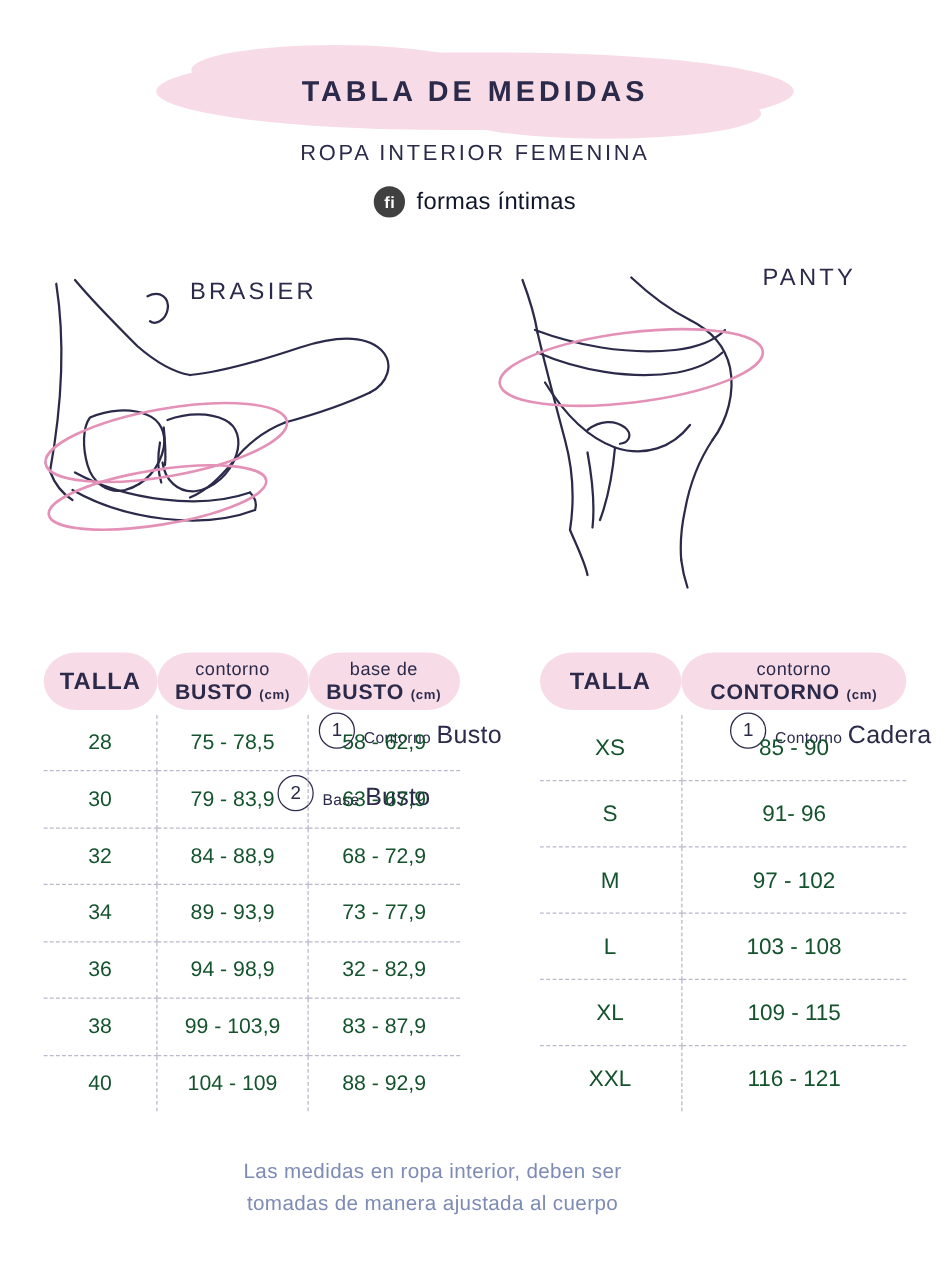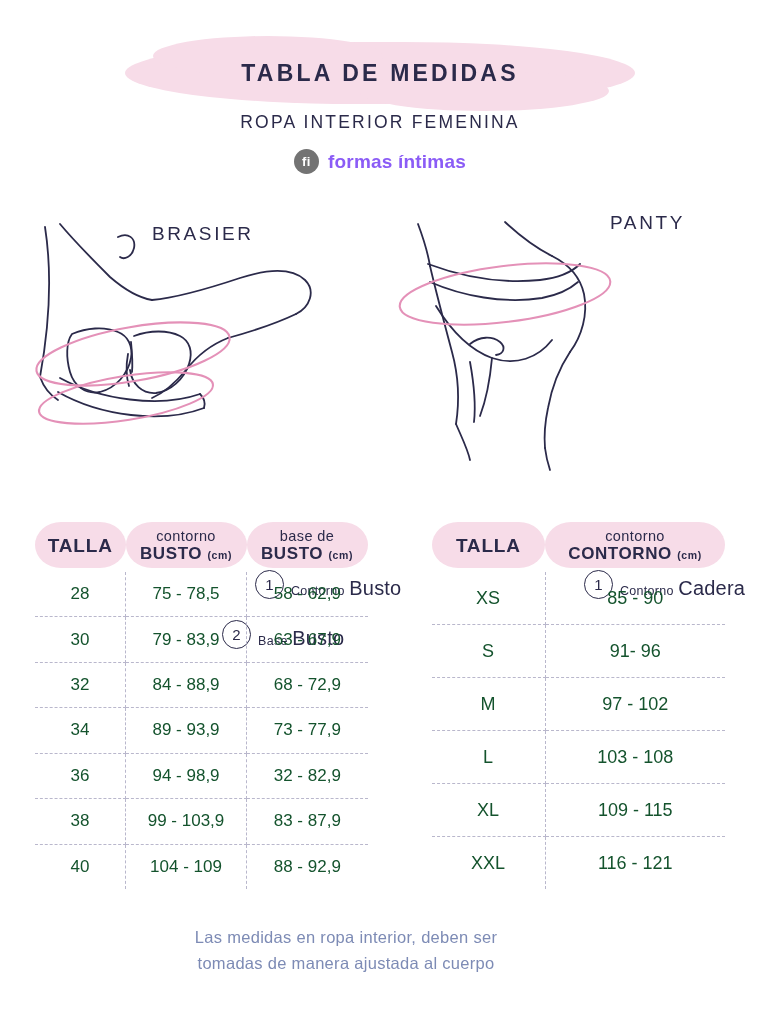--- a/index.html
+++ b/index.html
@@ -77,34 +77,33 @@
     margin-top: 16px;
     display: flex;
     align-items: center;
     justify-content: center;
     gap: 9px;
   }
   .brand-mark {
     width: 25px;
     height: 25px;
     border-radius: 50%;
-    background: #737373;
+    background: #404040;
     color: #ffffff;
     font-size: 13px;
     font-weight: bold;
     display: flex;
     align-items: center;
     justify-content: center;
     letter-spacing: 0.5px;
   }
   .brand-name {
     font-size: 19px;
-    color: #8b5cf6;
+    color: #0f172a;
     letter-spacing: 0.2px;
-    font-weight: bold;
   }
 
   
   .illus-area {
     position: relative;
     height: 285px;
     margin-top: 28px;
   }
   .illus-label {
     position: absolute;

